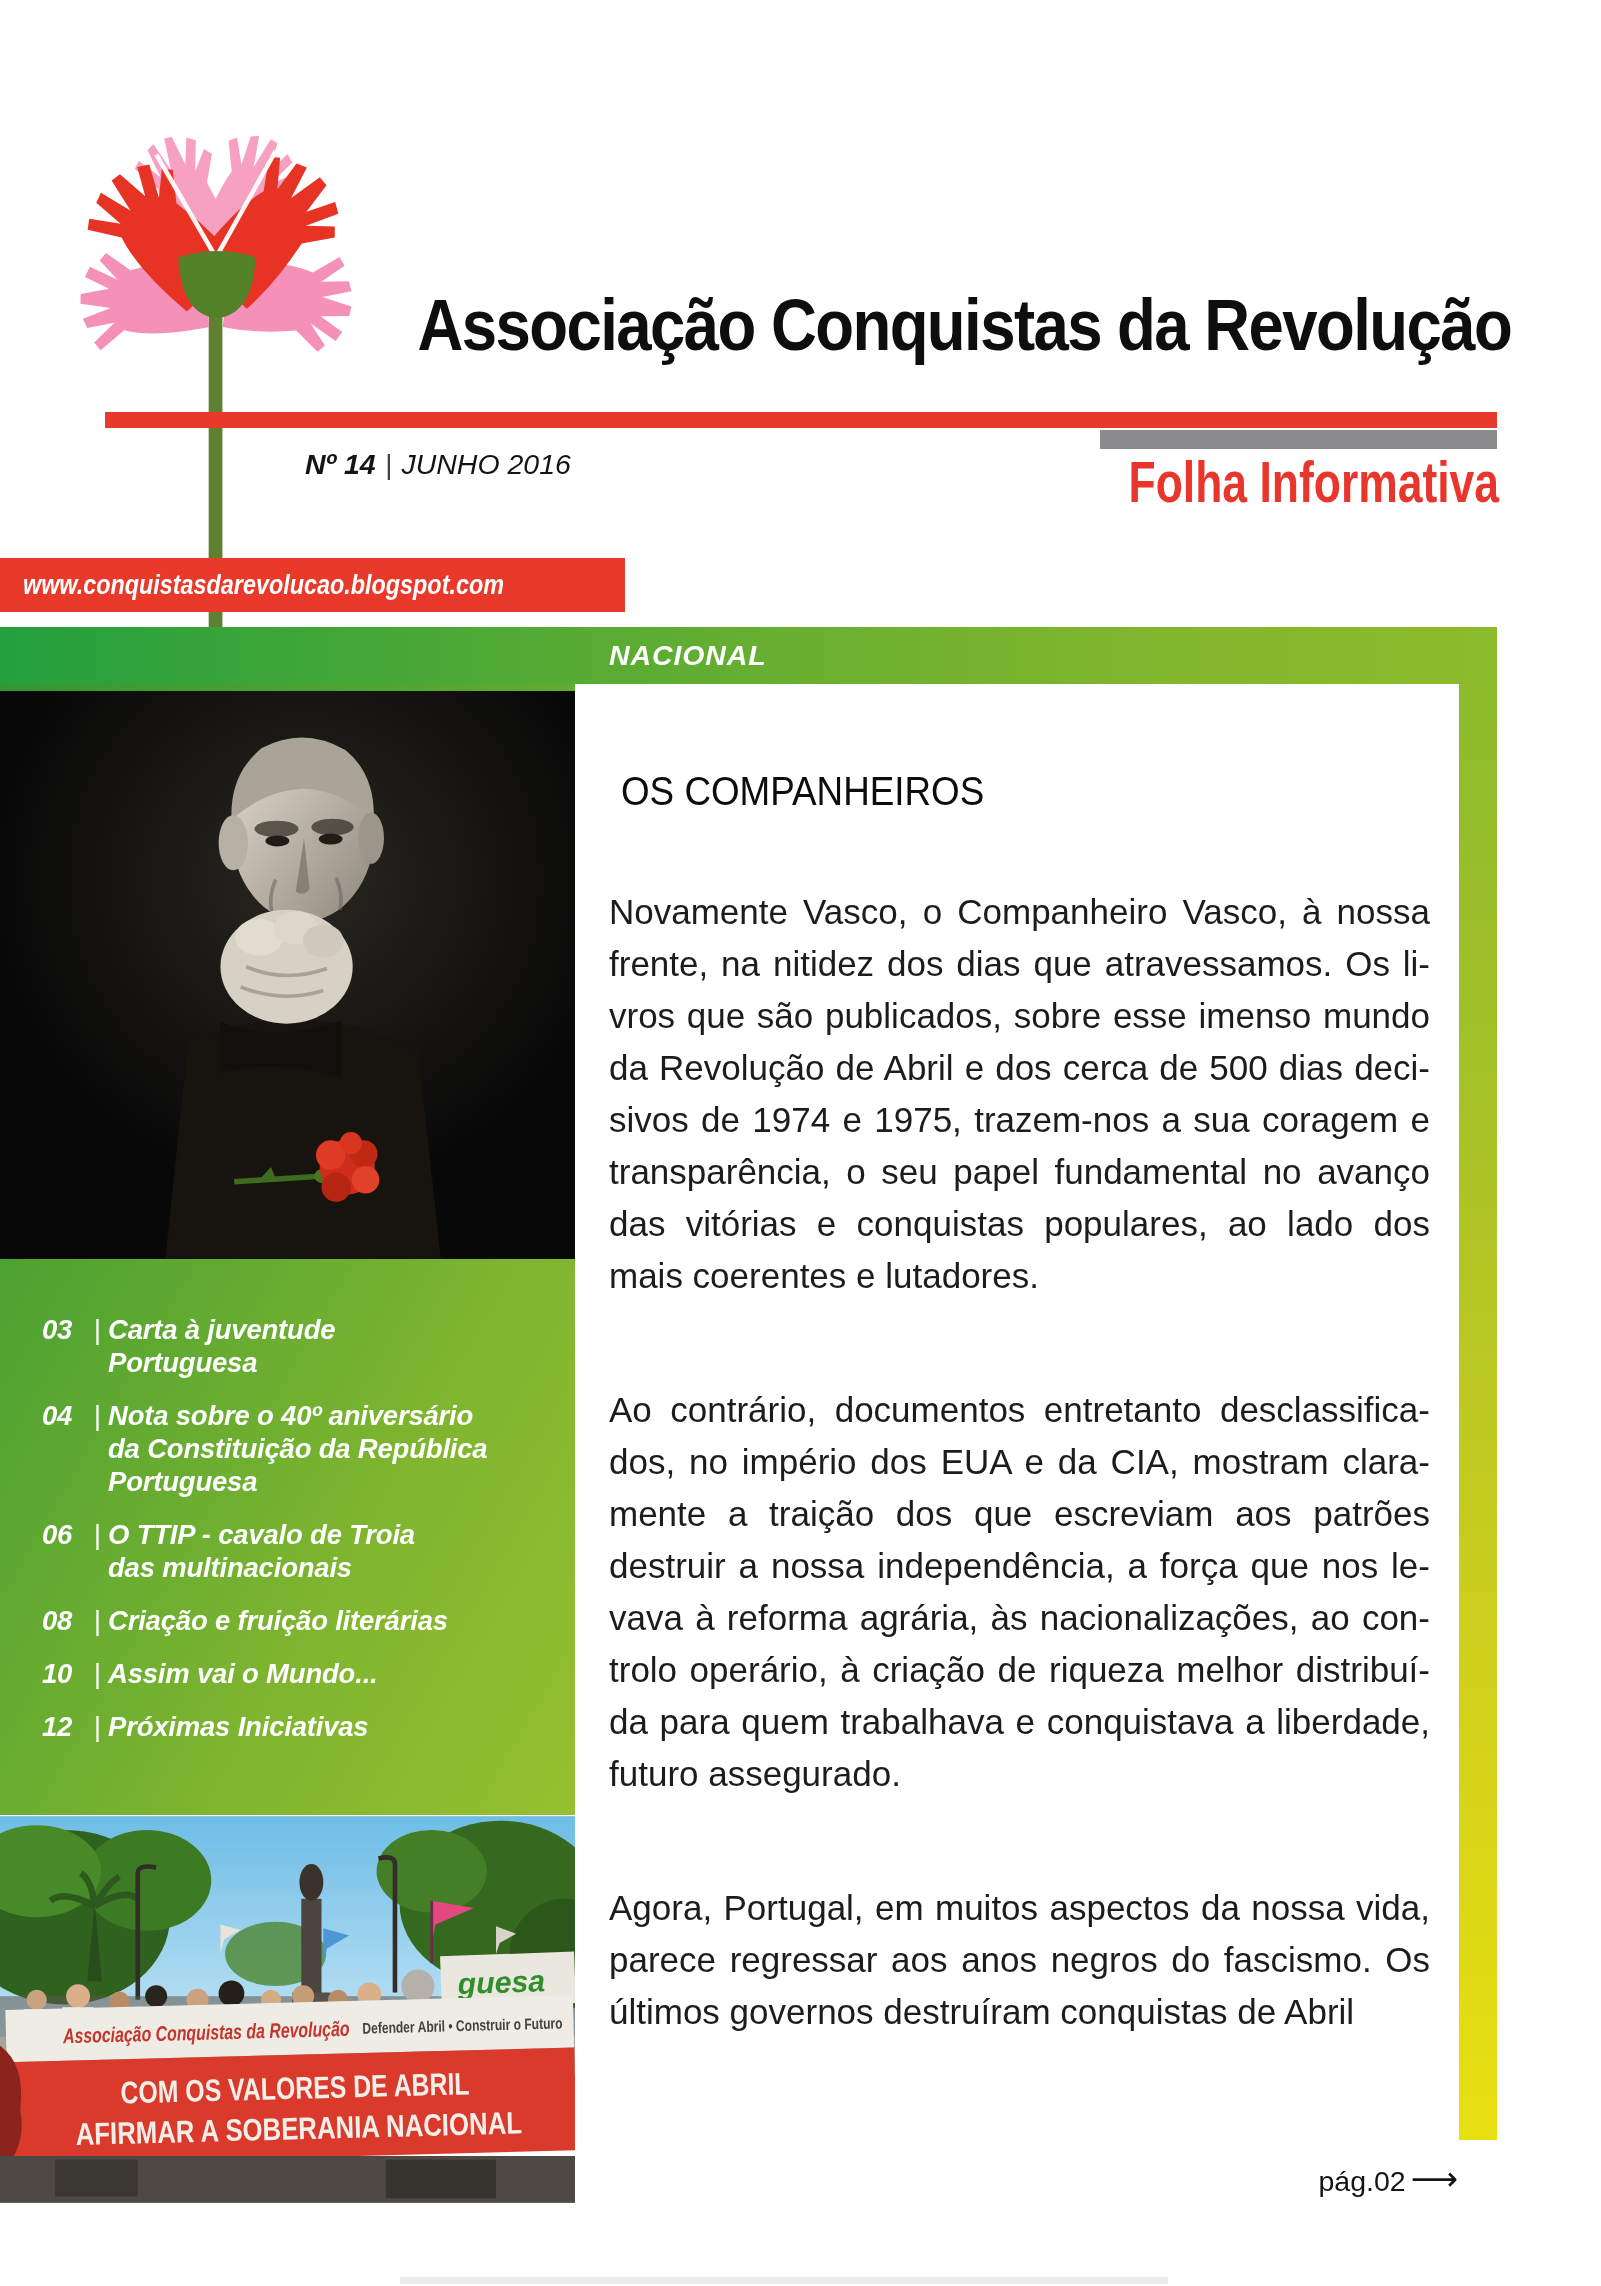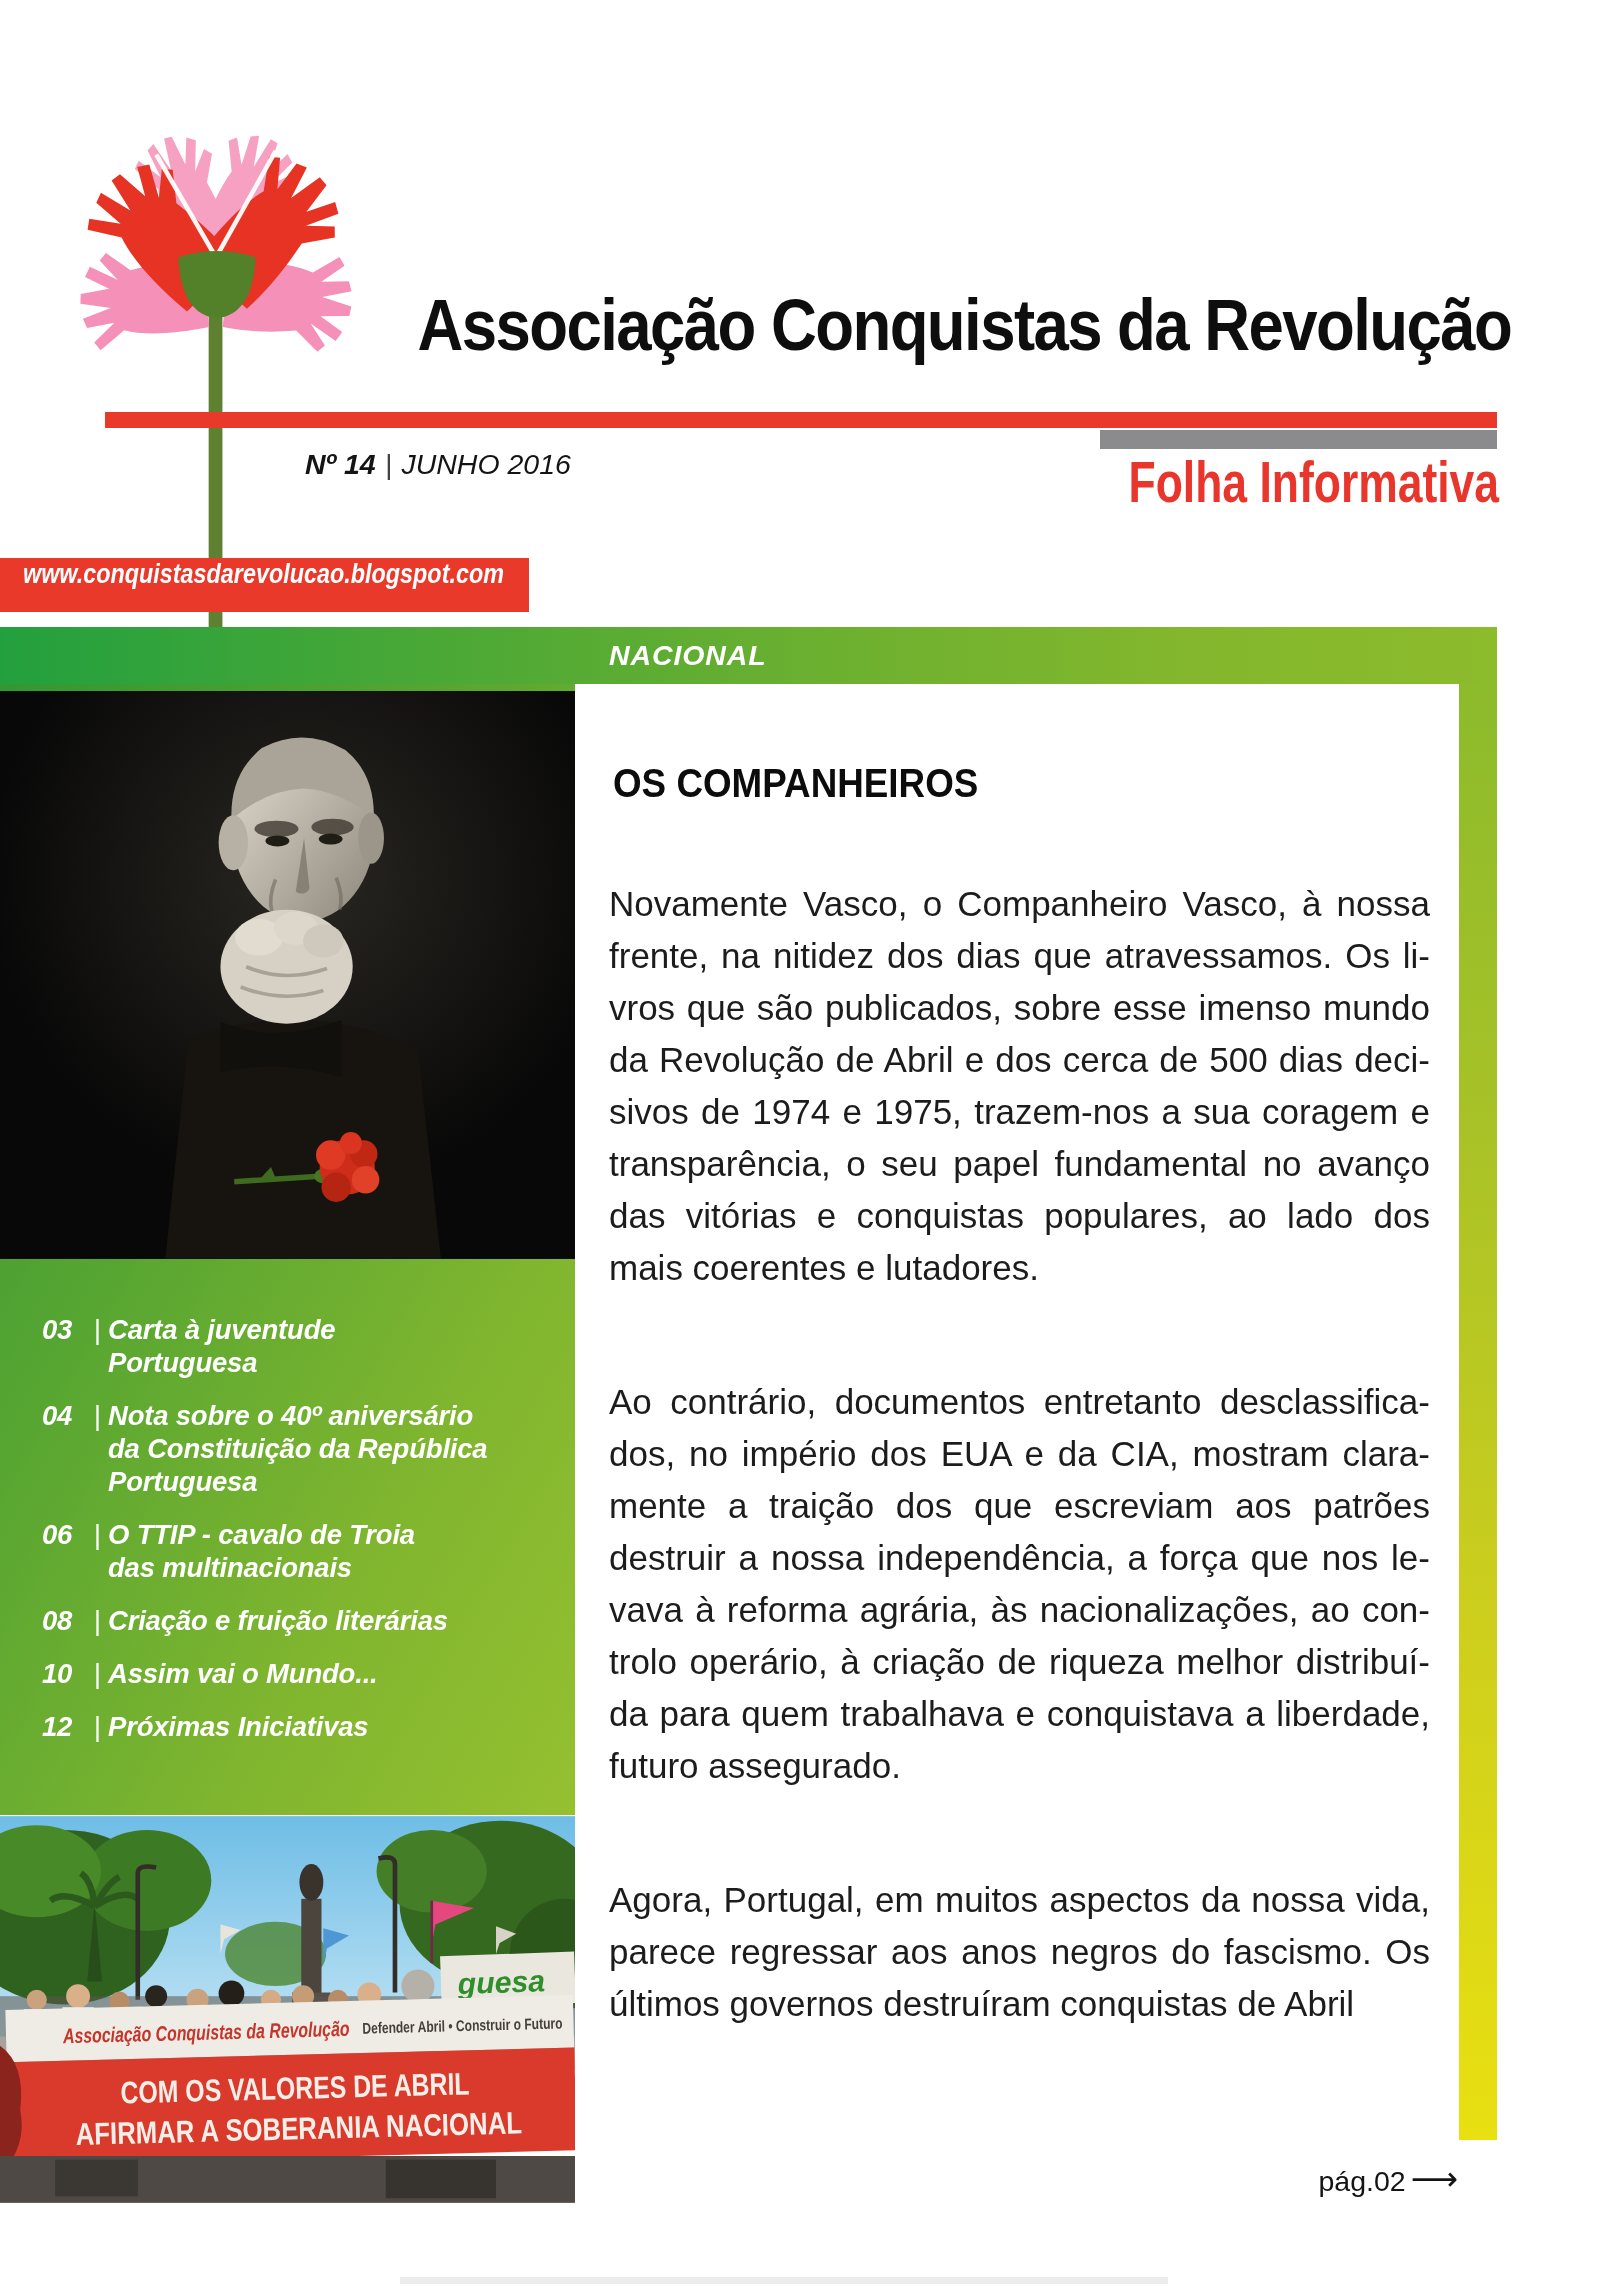--- a/index.html
+++ b/index.html
@@ -13,22 +13,22 @@
   .title .squeeze{display:inline-block;transform:scaleX(0.87);transform-origin:100% 50%;}
   .red-rule{position:absolute;left:105px;top:412px;width:1392px;height:15.6px;background:#e8392a;}
   .gray-rule{position:absolute;left:1100px;top:430px;width:397px;height:19px;background:#8b8b8d;}
   .issue-line{position:absolute;left:305px;top:448px;font-size:28.5px;font-style:italic;
               color:#141414;display:flex;align-items:baseline;gap:9.2px;white-space:nowrap;}
   .issue-line .num{font-weight:bold;}
   .issue-line .pipe{font-weight:normal;color:#444;}
   .masthead{position:absolute;top:454px;right:103px;font-size:57px;font-weight:bold;
             color:#e8362d;white-space:nowrap;line-height:1;}
   .masthead .squeeze{display:inline-block;transform:scaleX(0.78);transform-origin:100% 50%;}
-  .url-banner{position:absolute;left:0;top:558px;width:529px;height:54px;background:#e8392a;
-              display:flex;align-items:flex-start;cursor:pointer;}
+  .url-banner{position:absolute;left:0;top:558px;width:625px;height:54px;background:#e8392a;
+              display:flex;align-items:center;cursor:pointer;}
   .url-banner span{display:inline-block;margin-left:23px;color:#ffffff;font-size:27.5px;
                    font-weight:bold;font-style:italic;white-space:nowrap;
                    transform:scaleX(0.85);transform-origin:0 50%;}
 
   
   .section-band{position:absolute;left:0;top:627px;width:1497px;height:57px;
      background:linear-gradient(90deg,#23a03e 0%,#45a737 25%,#6cb030 55%,#84b72d 80%,#8cbb2c 100%);}
   .section-band .label{position:absolute;left:609px;top:0;line-height:57px;color:#ffffff;
      font-size:28.5px;font-weight:bold;font-style:italic;letter-spacing:0.9px;}
   .right-rail{position:absolute;left:1459px;top:684px;width:38px;height:1456px;
@@ -43,21 +43,21 @@
   
   .toc{position:absolute;left:42px;top:1313px;width:514px;color:#ffffff;}
   .toc-item{display:flex;margin-bottom:20px;font-style:italic;font-weight:bold;
             font-size:27.5px;line-height:33px;letter-spacing:-0.2px;cursor:pointer;}
   .toc-num{flex:0 0 66px;display:flex;gap:13px;}
   .toc-num .divider{margin-left:8.3px;font-weight:normal;}
   .toc-lines{flex:1;}
 
   
   .article{position:absolute;left:609px;top:759px;width:826px;}
-  .article h1{margin:4px;font-size:40px;line-height:40px;font-weight:bold;color:#0c0c0c;
+  .article h1{margin:12px;font-size:40px;line-height:40px;font-weight:normal;color:#0c0c0c;
               white-space:nowrap;}
   .article h1 .squeeze{display:inline-block;transform:scaleX(0.92);transform-origin:0 50%;}
   .paras{margin-top:75px;}
   .para{margin:0 5px 82px 0;}
   .bline{font-size:35px;line-height:52px;color:#1c1c1c;
          text-align:justify;text-align-last:justify;}
   .bline.last{text-align-last:left;}
   .page-ref{position:absolute;top:2165px;right:144px;display:flex;gap:5px;
             font-size:28.5px;color:#141414;cursor:pointer;}
   .page-ref .arrow{font-size:33px;line-height:28.5px;}

